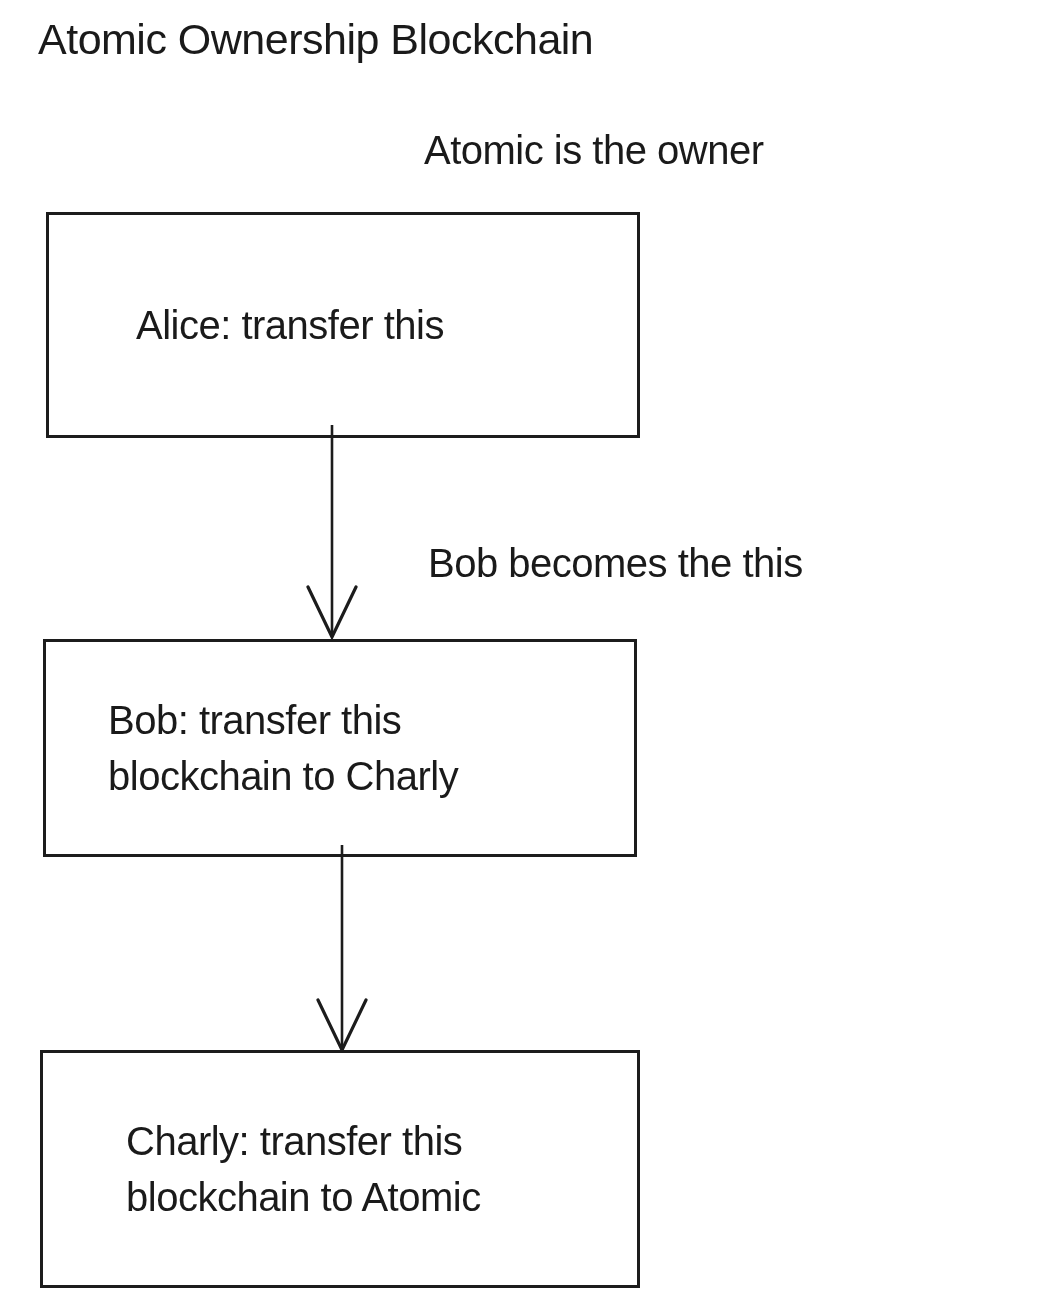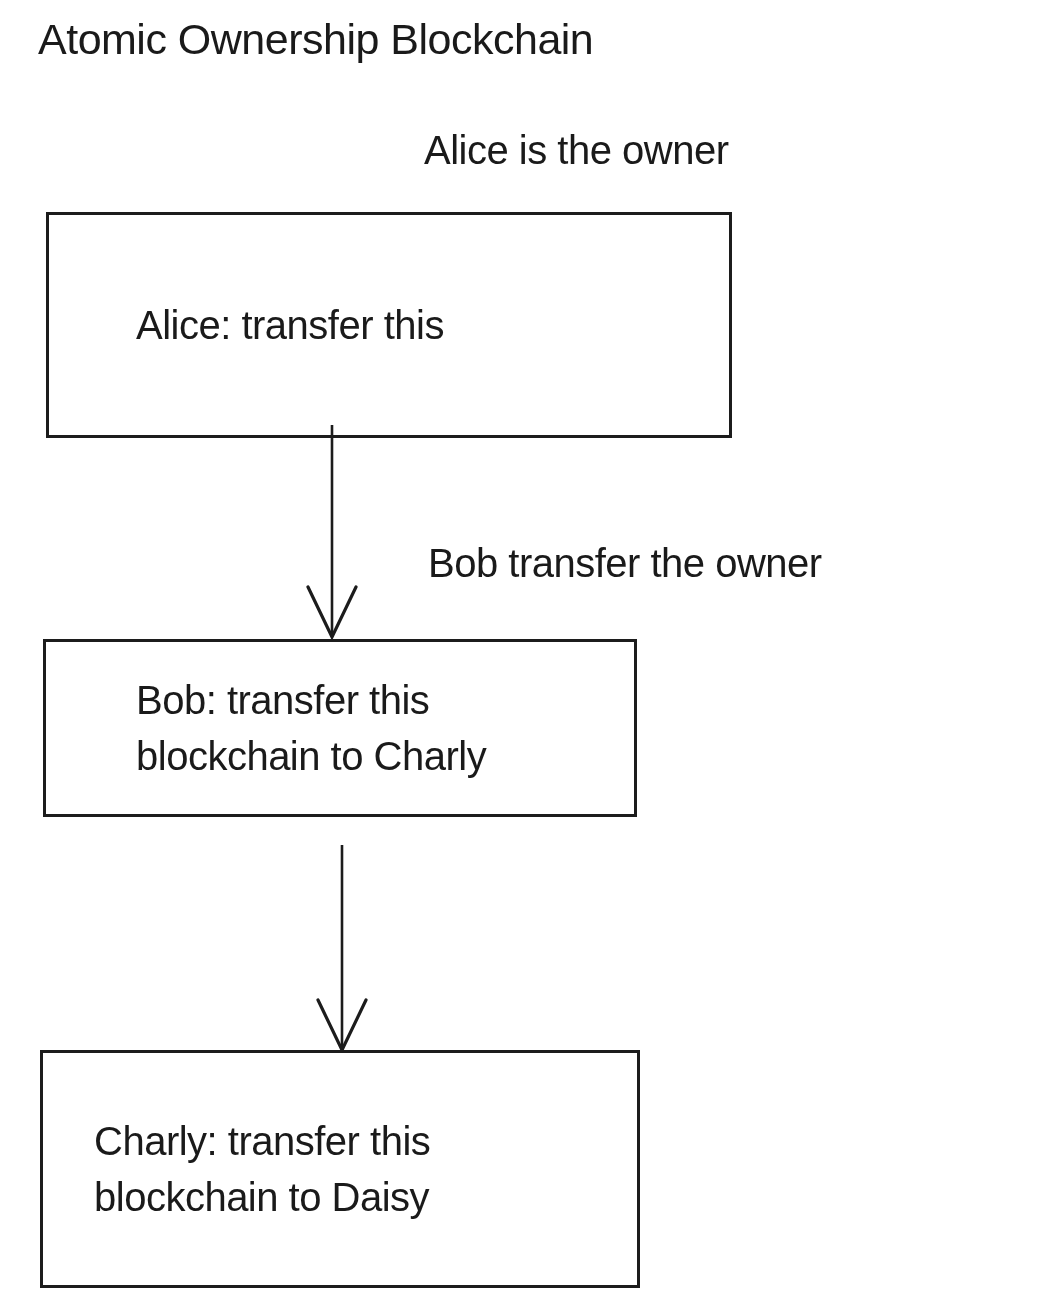--- a/index.html
+++ b/index.html
@@ -39,64 +39,64 @@
   .owner-label.l1 { left: 424px; top: 126px; }
   .owner-label.l2 { left: 428px; top: 539px; }
   .owner-label.l3 { left: 436px; top: 941px; }
   .block-node {
     border: 3px solid var(--border-color);
     background: var(--bg-color);
     display: flex;
     flex-direction: column;
     justify-content: center;
   }
-  .block-node.b1 { left: 46px; top: 212px; width: 686px; height: 226px; padding-left: 87px; }
-  .block-node.b2 { left: 43px; top: 639px; width: 594px; height: 178px; padding-left: 90px; }
-  .block-node.b3 { left: 40px; top: 1050px; width: 600px; height: 238px; padding-left: 51px; }
+  .block-node.b1 { left: 46px; top: 212px; width: 594px; height: 226px; padding-left: 87px; }
+  .block-node.b2 { left: 43px; top: 639px; width: 594px; height: 218px; padding-left: 62px; }
+  .block-node.b3 { left: 40px; top: 1050px; width: 600px; height: 238px; padding-left: 83px; }
   .block-text {
     font-size: 40px;
     line-height: 56px;
     letter-spacing: -0.5px;
     white-space: nowrap;
   }
   .arrow-svg { display: block; }
   .arrow-svg.a1 { left: 306px; top: 425px; }
   .arrow-svg.a2 { left: 316px; top: 845px; }
   .arrow-line { stroke: var(--border-color); stroke-width: 2.6; fill: none; }
   .arrow-head { stroke: var(--border-color); stroke-width: 3.2; fill: none; stroke-linecap: round; }
 </style>
 </head>
 <body>
 
 <div id="canvas">
 
   <div class="abs page-title">Atomic Ownership Blockchain</div>
 
-  <div class="abs owner-label l1">Alice is the owner</div>
+  <div class="abs owner-label l1">Atomic is the owner</div>
 
   <div class="abs block-node b1">
     <div class="block-text">Alice: transfer this</div>
   </div>
 
   <svg class="abs arrow-svg a1" width="56" height="214" viewBox="0 0 56 214">
     <path class="arrow-line" d="M26,0 L26,212"></path>
     <path class="arrow-head" d="M2,162 L26,212 L50,162"></path>
   </svg>
 
-  <div class="abs owner-label l2">Bob transfer the owner</div>
+  <div class="abs owner-label l2">Bob becomes the this</div>
 
   <div class="abs block-node b2">
     <div class="block-text">Bob: transfer this</div>
     <div class="block-text">blockchain to Charly</div>
   </div>
 
   <svg class="abs arrow-svg a2" width="56" height="207" viewBox="0 0 56 207">
     <path class="arrow-line" d="M26,0 L26,205"></path>
     <path class="arrow-head" d="M2,155 L26,205 L50,155"></path>
   </svg>
 
 
   <div class="abs block-node b3">
     <div class="block-text">Charly: transfer this</div>
-    <div class="block-text">blockchain to Daisy</div>
+    <div class="block-text">blockchain to Atomic</div>
   </div>
 
 </div>
 
 </body></html>

